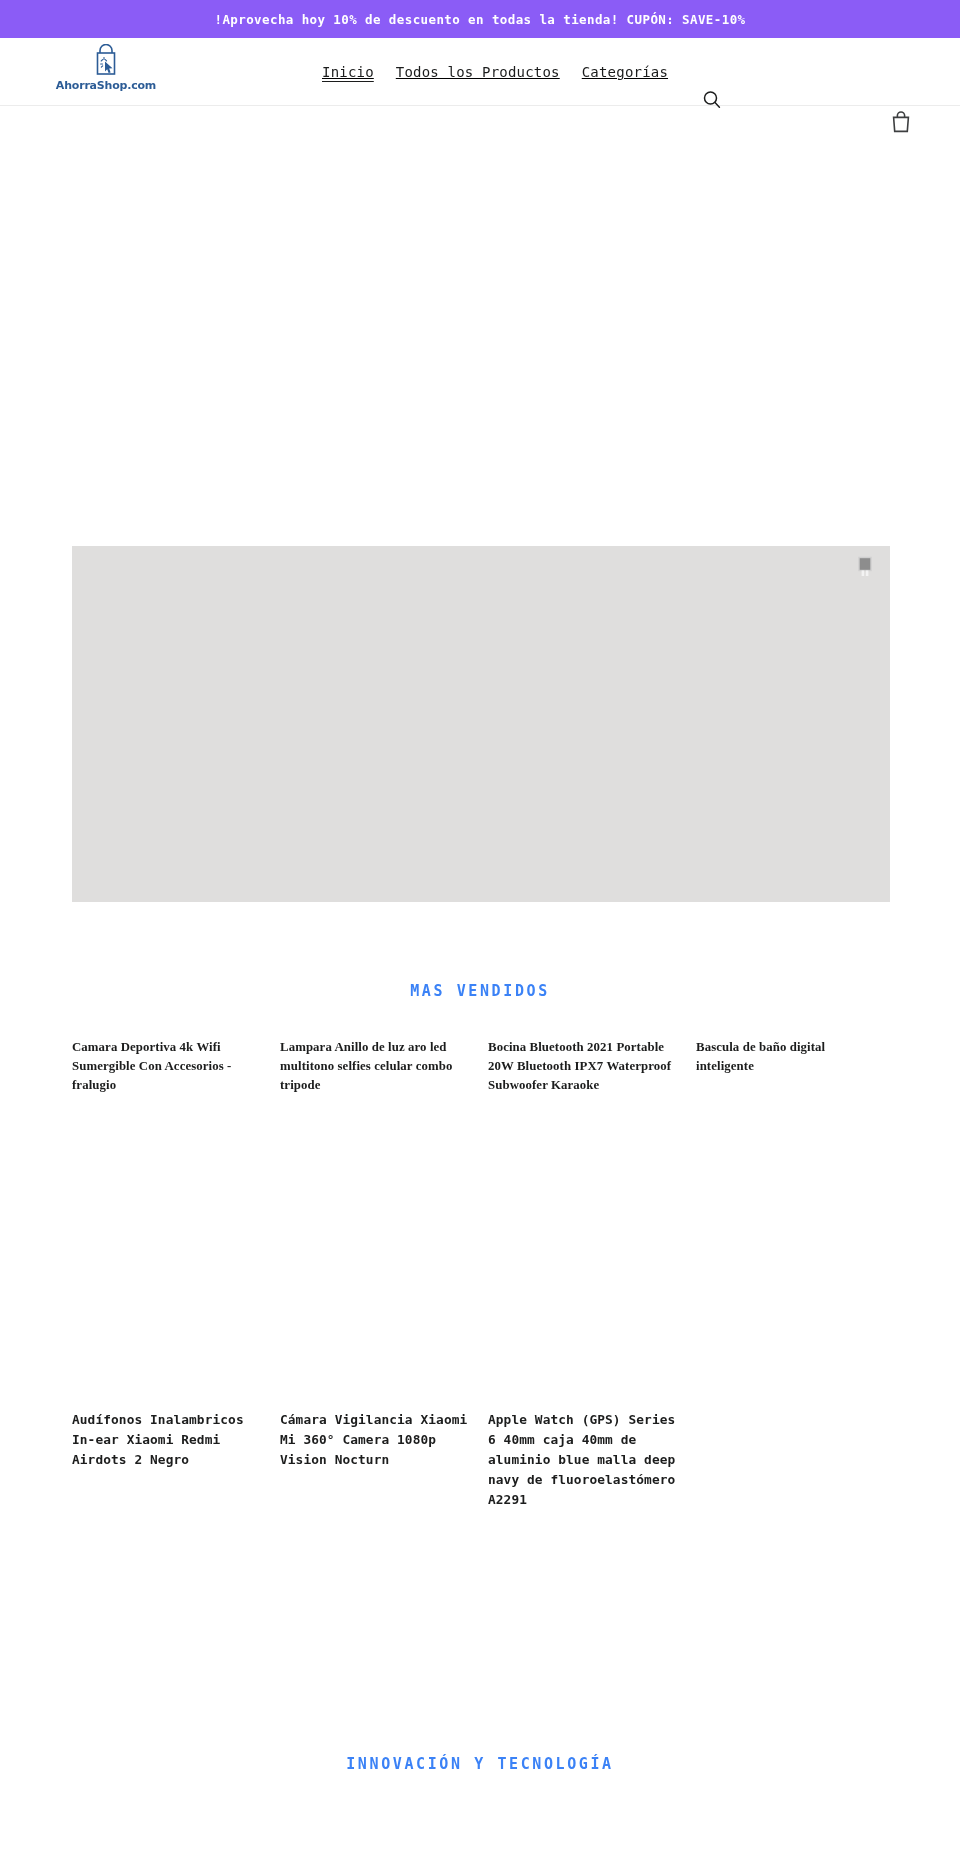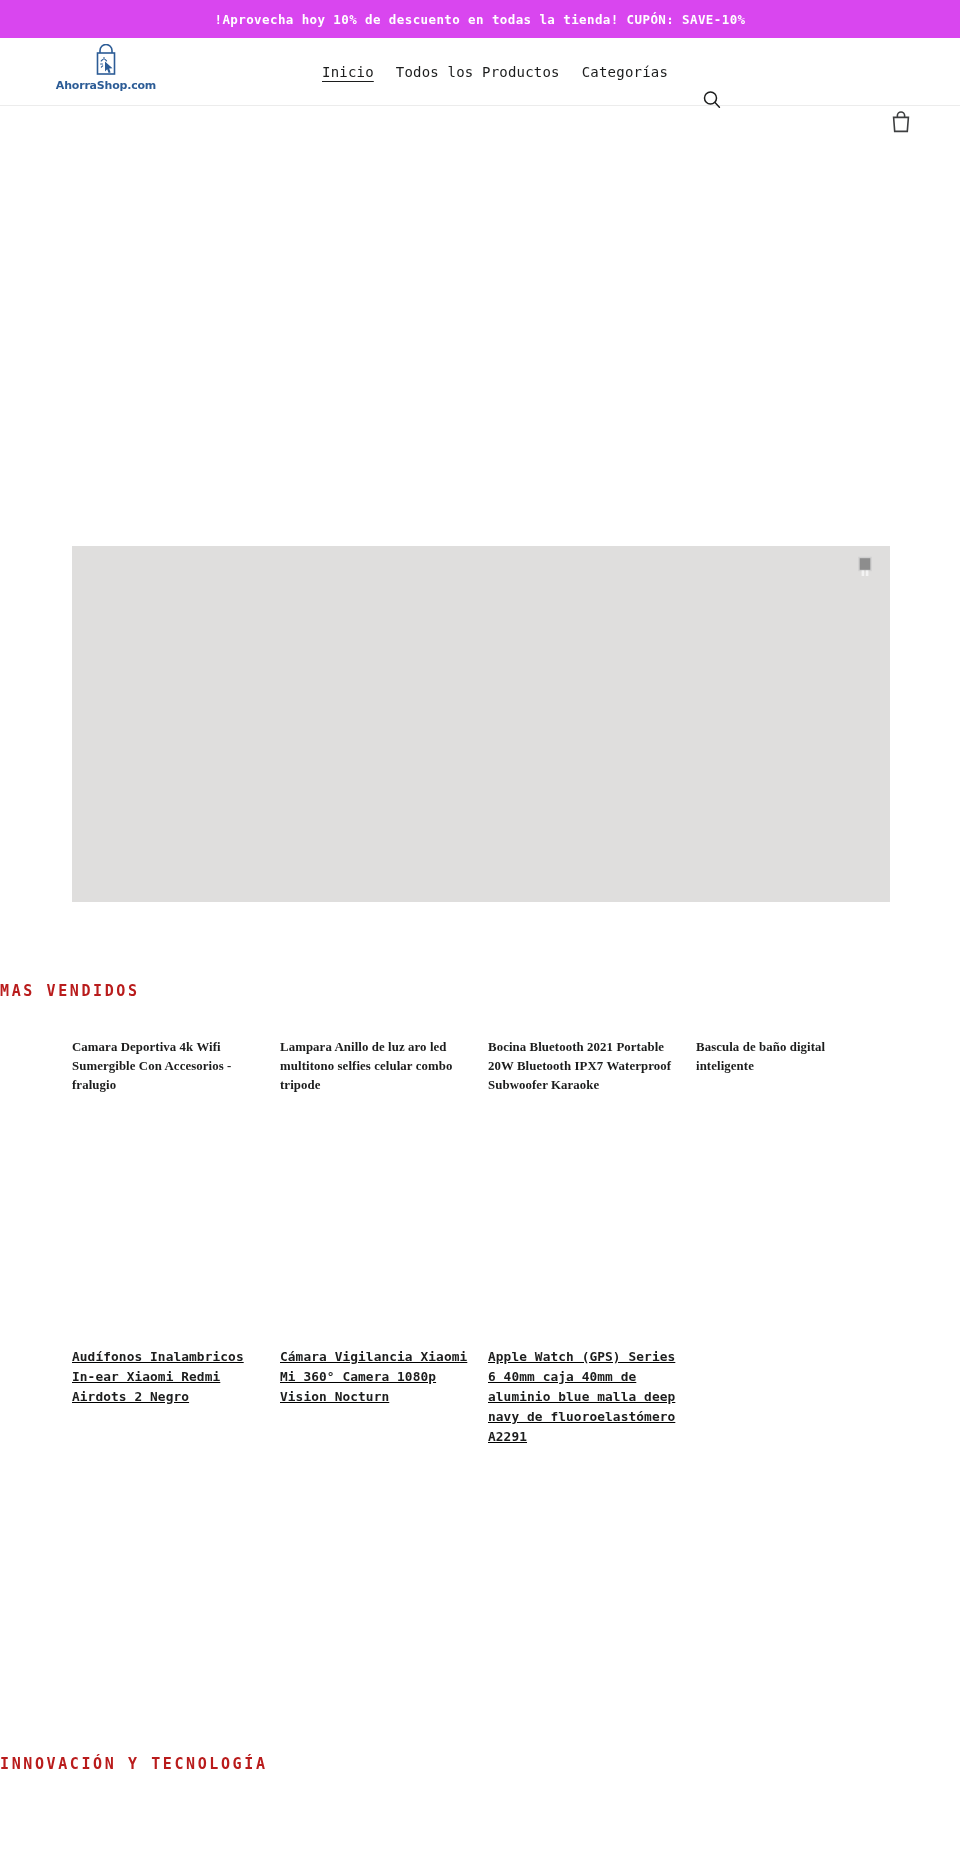--- a/index.html
+++ b/index.html
@@ -9,21 +9,21 @@
     height: 1875px;
     background: #ffffff;
     font-family: "DejaVu Sans Mono", "Liberation Mono", monospace;
     overflow: hidden;
   }
 
   
   .announcement-bar {
     width: 960px;
     height: 38px;
-    background: #d946ef;
+    background: #8b5cf6;
     display: flex;
     align-items: center;
     justify-content: center;
   }
   .announcement-text {
     color: #ffffff;
     font-size: 12.5px;
     font-weight: 700;
     letter-spacing: 0.4px;
     white-space: nowrap;
@@ -60,20 +60,21 @@
   }
 
   .main-nav {
     position: absolute;
     left: 322px;
     top: 0;
     height: 68px;
     display: flex;
     align-items: center;
     gap: 22px;
+    text-decoration: underline;
   }
   .nav-link {
     font-size: 14px;
     color: #1c1d1d;
     text-decoration: none;
     white-space: nowrap;
     letter-spacing: 0.2px;
   }
   .nav-link.is-active {
     text-decoration: underline;
@@ -120,23 +121,24 @@
     height: 22px;
     background: none;
     border: none;
     padding: 0;
     cursor: pointer;
   }
 
   
   .section-heading {
     width: 960px;
+    text-align: center;
     font-size: 15px;
     font-weight: 700;
-    color: #b91c1c;
+    color: #3b82f6;
     letter-spacing: 2.6px;
   }
   .section-heading--best {
     position: absolute;
     left: 0;
     top: 982px;
   }
   .section-heading--tech {
     position: absolute;
     left: 0;
@@ -146,21 +148,21 @@
 
   
   .product-grid {
     position: absolute;
     left: 72px;
     width: 818px;
     display: flex;
     gap: 20px;
   }
   .product-grid--row1 { top: 1037px; font-family: Liberation Serif, serif; }
-  .product-grid--row2 { top: 1346px; text-decoration: underline; }
+  .product-grid--row2 { top: 1409px; }
   .product-grid--row3 { top: 1777px; }
 
   .product-card {
     width: 188px;
     text-decoration: none;
     display: block;
   }
   .product-media {
     width: 188px;
     height: 208px;

